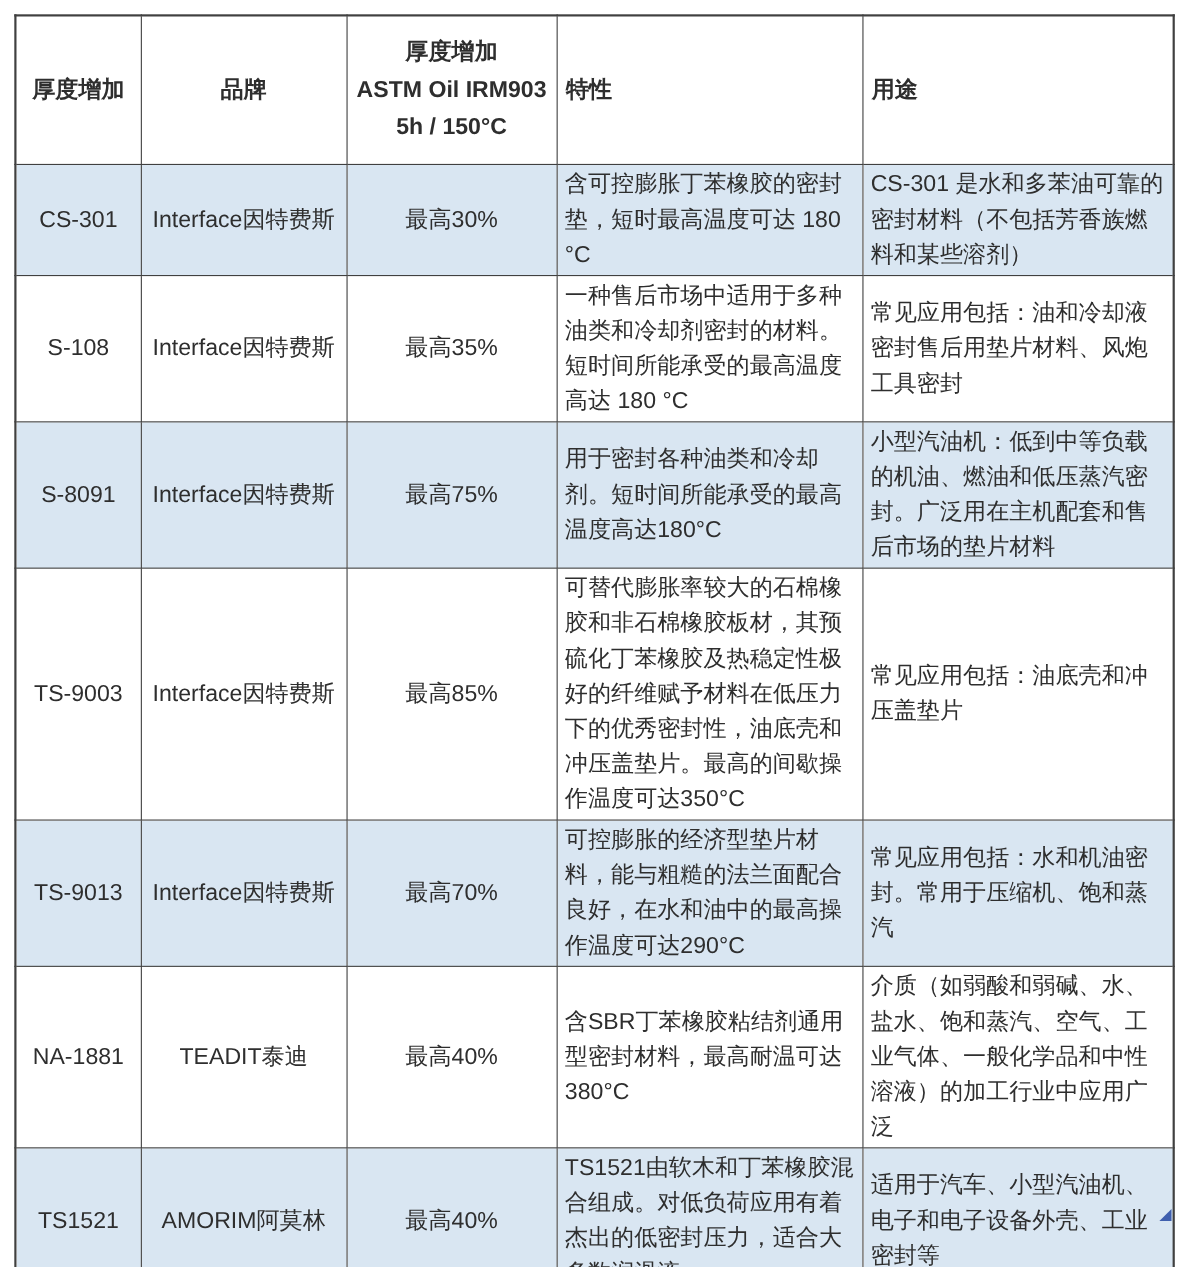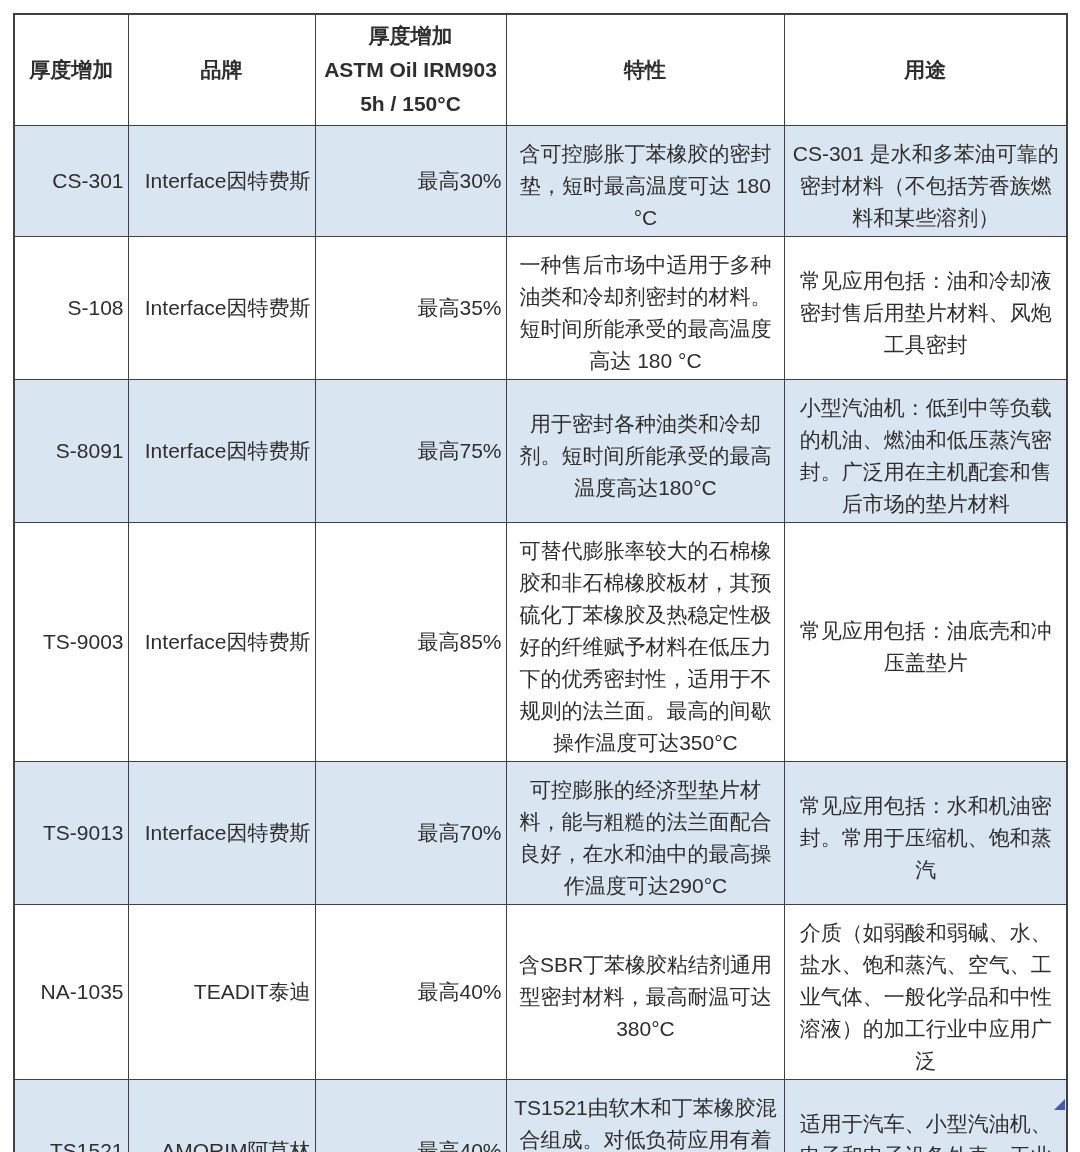--- a/index.html
+++ b/index.html
@@ -28,36 +28,36 @@
     color: var(--text, #2e2e2e);
     overflow: hidden;
   }
   
   table.spec thead tr { height: 102px; }
   table.spec th {
     font-weight: bold;
     background: #ffffff;
     line-height: 34px;
   }
-  th.c-center { text-align: center; padding: 4px 4px; }
-  th.c-left { text-align: center; padding: 0 8px; }
+  th.c-center { text-align: center; padding: 16px 4px; }
+  th.c-left { text-align: left; padding: 0 8px; }
   th .pre { white-space: pre-line; display: block; }
   
   tbody tr:nth-child(odd) td { background: var(--row-alt-bg, #d9e6f2); }
   tbody tr:nth-child(even) td { background: #ffffff; }
   tbody tr.r1 { height: 98px; }
   tbody tr.r2 { height: 102px; }
   tbody tr.r3 { height: 121px; }
   tbody tr.r4 { height: 189px; }
   tbody tr.r5 { height: 130px; }
   tbody tr.r6 { height: 125px; }
   tbody tr.r7 { height: 95px; }
   tbody tr.r8 { height: 135px; }
-  td.c-center { text-align: right; padding: 0 4px; line-height: 30px; }
-  td.c-left  { text-align: center; padding: 12px 6px 2px 7px; line-height: 32px; }
+  td.c-center { text-align: center; padding: 0 4px; line-height: 30px; }
+  td.c-left  { text-align: left; padding: 2px 6px 2px 7px; line-height: 32px; }
   
   .sel-handle {
     position: absolute;
     right: 15px;
     bottom: 42px;
     width: 0;
     height: 0;
     border-left: 11px solid transparent;
     border-bottom: 11px solid var(--handle-blue, #3f5fae);
   }
@@ -107,32 +107,32 @@
         <td class="c-center">S-8091</td>
         <td class="c-center">Interface因特费斯</td>
         <td class="c-center">最高75%</td>
         <td class="c-left">用于密封各种油类和冷却剂。短时间所能承受的最高温度高达180°C</td>
         <td class="c-left">小型汽油机：低到中等负载的机油、燃油和低压蒸汽密封。广泛用在主机配套和售后市场的垫片材料</td>
       </tr>
       <tr class="r4">
         <td class="c-center">TS-9003</td>
         <td class="c-center">Interface因特费斯</td>
         <td class="c-center">最高85%</td>
-        <td class="c-left">可替代膨胀率较大的石棉橡胶和非石棉橡胶板材，其预硫化丁苯橡胶及热稳定性极好的纤维赋予材料在低压力下的优秀密封性，适用于不规则的法兰面。最高的间歇操作温度可达350°C</td>
+        <td class="c-left">可替代膨胀率较大的石棉橡胶和非石棉橡胶板材，其预硫化丁苯橡胶及热稳定性极好的纤维赋予材料在低压力下的优秀密封性，油底壳和冲压盖垫片。最高的间歇操作温度可达350°C</td>
         <td class="c-left">常见应用包括：油底壳和冲压盖垫片</td>
       </tr>
       <tr class="r5">
         <td class="c-center">TS-9013</td>
         <td class="c-center">Interface因特费斯</td>
         <td class="c-center">最高70%</td>
         <td class="c-left">可控膨胀的经济型垫片材料，能与粗糙的法兰面配合良好，在水和油中的最高操作温度可达290°C</td>
         <td class="c-left">常见应用包括：水和机油密封。常用于压缩机、饱和蒸汽</td>
       </tr>
       <tr class="r6">
-        <td class="c-center">NA-1035</td>
+        <td class="c-center">NA-1881</td>
         <td class="c-center">TEADIT泰迪</td>
         <td class="c-center">最高40%</td>
         <td class="c-left">含SBR丁苯橡胶粘结剂通用型密封材料，最高耐温可达380°C</td>
         <td class="c-left">介质（如弱酸和弱碱、水、盐水、饱和蒸汽、空气、工业气体、一般化学品和中性溶液）的加工行业中应用广泛</td>
       </tr>
       <tr class="r7">
         <td class="c-center">TS1521</td>
         <td class="c-center">AMORIM阿莫林</td>
         <td class="c-center">最高40%</td>
         <td class="c-left">TS1521由软木和丁苯橡胶混合组成。对低负荷应用有着杰出的低密封压力，适合大多数润滑液</td>

